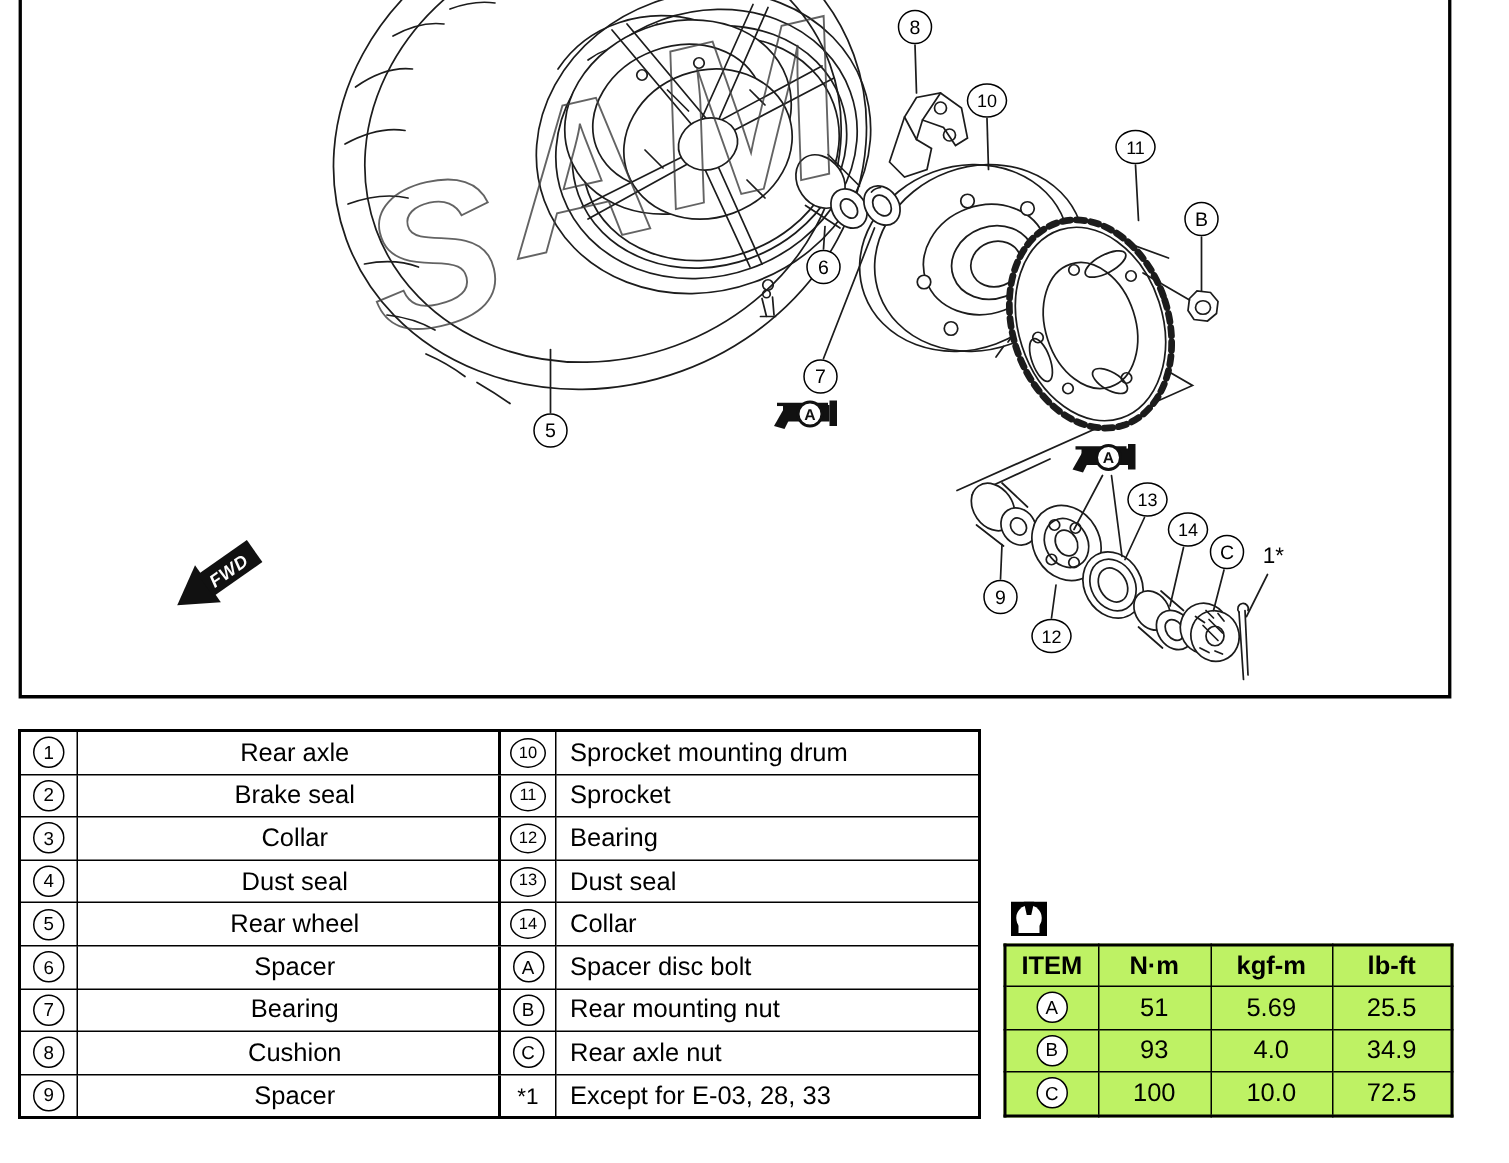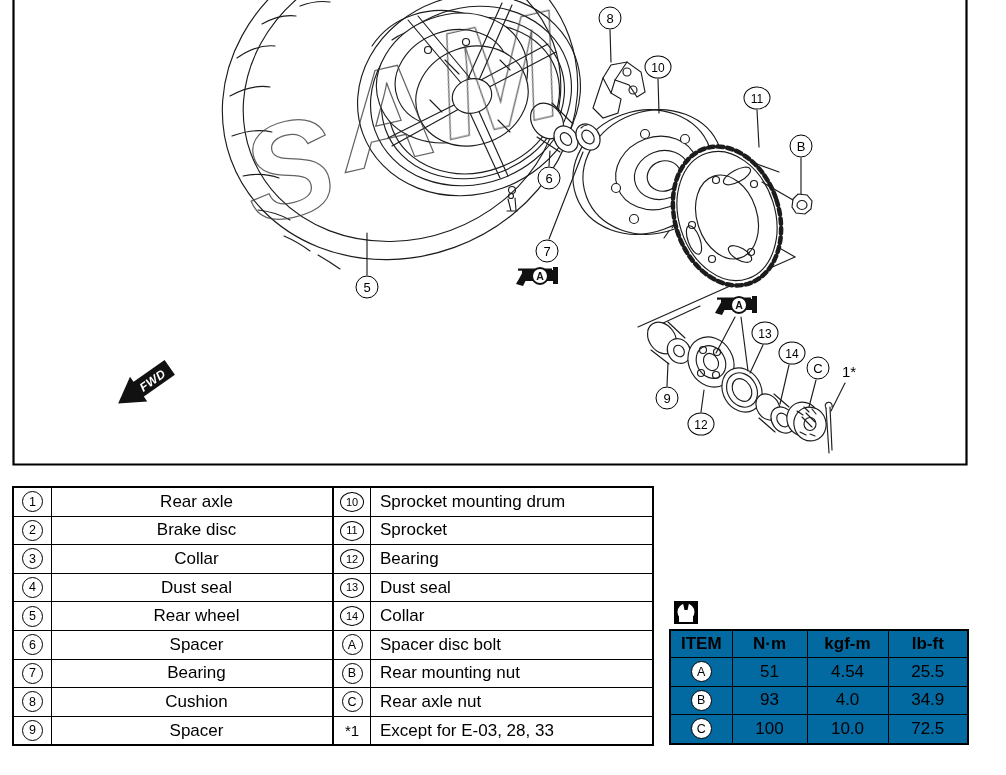--- a/index.html
+++ b/index.html
@@ -29,21 +29,21 @@
   .parts td.c4{width:272px;padding-left:9px;margin-top:40px;}
 
   .circ{display:inline-flex;align-items:center;justify-content:center;width:21px;height:21px;
         box-sizing:border-box;border:1.4px solid #000;border-radius:50%;
         font-size:12.5px;line-height:1;vertical-align:middle;background:#fff;}
   .circ.wide{width:24px;height:20px;font-size:11px;}
   .star-ref{font-size:15px;}
 
   
   table.torque{position:absolute;left:669px;top:629px;border-collapse:collapse;
-               table-layout:fixed;border:2.5px solid #000;background:#0369a1;}
+               table-layout:fixed;border:2.5px solid #000;background:#bef264;}
   .torque th{border:1px solid #000;height:26px;padding:0;text-align:center;
              font-size:17px;font-weight:bold;}
   .torque td{border:1px solid #000;height:27.5px;padding:0;text-align:center;font-size:17px;}
   .wrench-chip{position:absolute;left:674px;top:601px;width:24px;height:23px;}
 </style>
 </head>
 <body>
 
 <div class="page">
 
@@ -276,21 +276,21 @@
   <table class="parts">
     <tbody id="parts-body">
         <tr>
           <td class="c1"><span class="circ">1</span></td>
           <td class="c2">Rear axle</td>
           <td class="c3"><span class="circ wide">10</span></td>
           <td class="c4">Sprocket mounting drum</td>
         </tr>
         <tr>
           <td class="c1"><span class="circ">2</span></td>
-          <td class="c2">Brake disc</td>
+          <td class="c2">Brake seal</td>
           <td class="c3"><span class="circ wide">11</span></td>
           <td class="c4">Sprocket</td>
         </tr>
         <tr>
           <td class="c1"><span class="circ">3</span></td>
           <td class="c2">Collar</td>
           <td class="c3"><span class="circ wide">12</span></td>
           <td class="c4">Bearing</td>
         </tr>
         <tr>
@@ -353,21 +353,21 @@
         <th>ITEM</th>
         <th>N·m</th>
         <th>kgf-m</th>
         <th>lb-ft</th>
       </tr>
     </thead>
     <tbody id="torque-body">
         <tr>
           <td class="ti"><span class="circ">A</span></td>
           <td class="tv">51</td>
-          <td class="tv">4.54</td>
+          <td class="tv">5.69</td>
           <td class="tv">25.5</td>
         </tr>
         <tr>
           <td class="ti"><span class="circ">B</span></td>
           <td class="tv">93</td>
           <td class="tv">4.0</td>
           <td class="tv">34.9</td>
         </tr>
         <tr>
           <td class="ti"><span class="circ">C</span></td>

